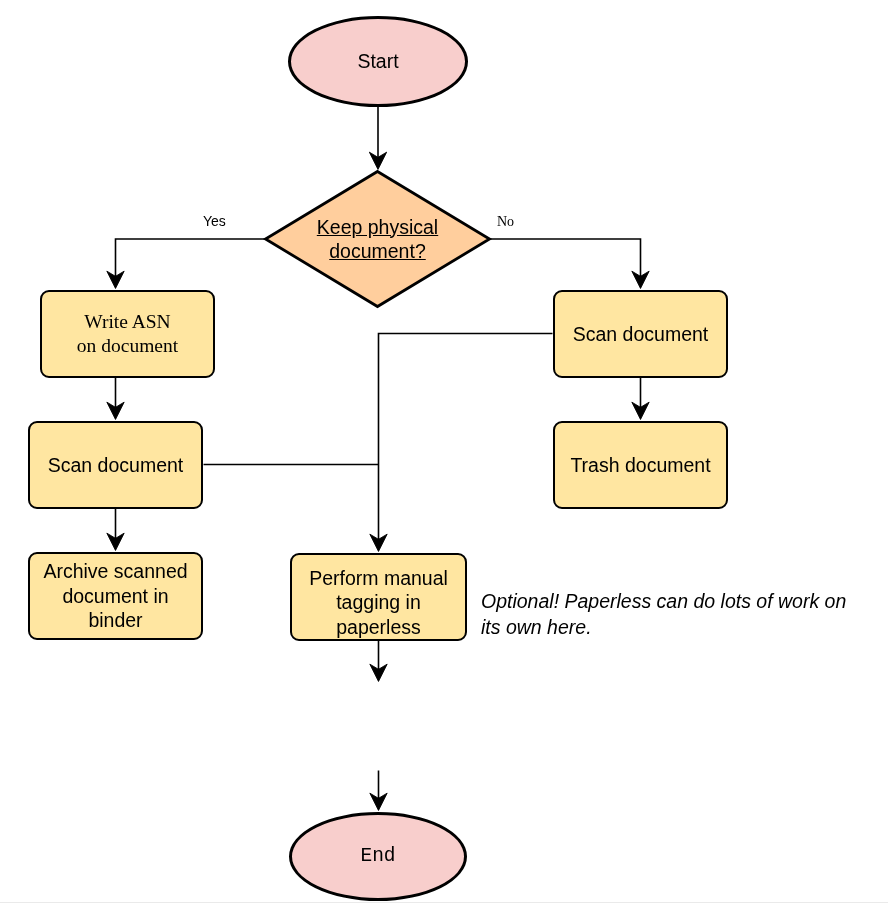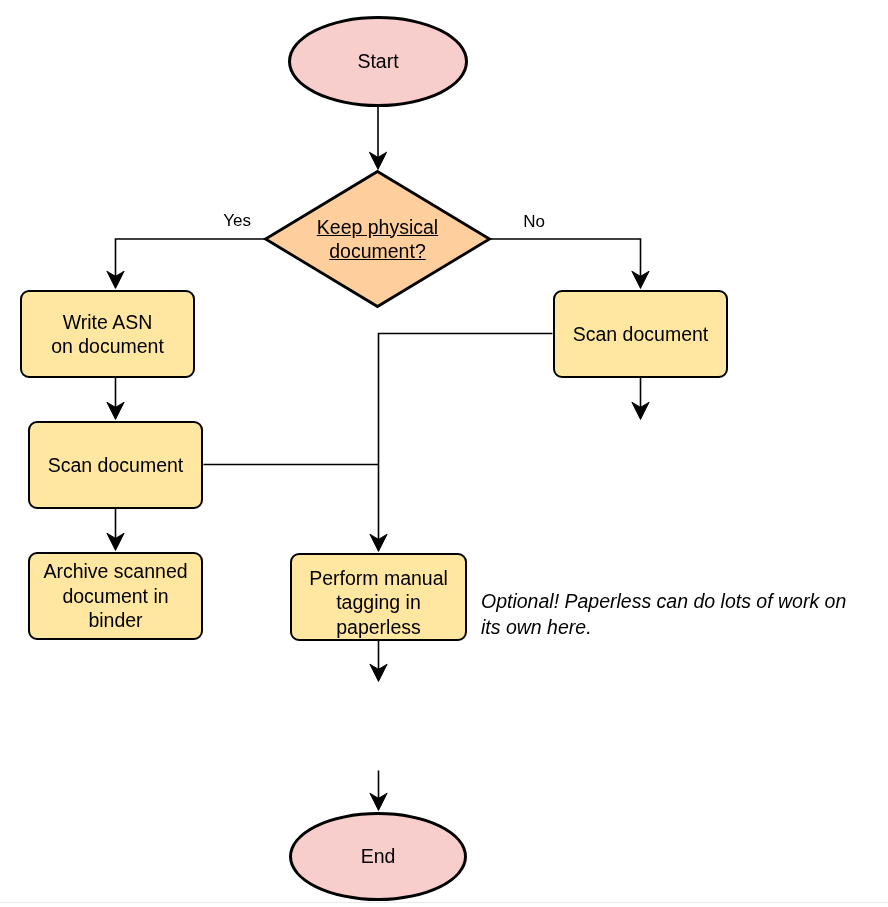--- a/index.html
+++ b/index.html
@@ -44,23 +44,23 @@
     stroke: var(--stroke, #000);
     stroke-width: 2.8px;
   }
   .decision-label {
     position: absolute;
     background: transparent;
     border: none;
   }
   .edge-label {
     position: absolute;
-    font-size: 17px;
+    font-size: 14px;
     line-height: 24px;
-    text-align: right;
+    text-align: left;
   }
   .note {
     position: absolute;
     font-style: italic;
     font-size: 19.5px;
     line-height: 25.5px;
     text-align: left;
   }
   .bottom-hairline {
     position: absolute;
@@ -98,45 +98,48 @@
   <div class="node terminator" style="left:288px; top:16px; width:180px; height:91px;">
     <span>Start</span>
   </div>
 
   <div class="node decision-label" style="left:265px; top:172px; width:225px; height:134px;text-decoration:underline;">
     <span>Keep physical<br>document?</span>
   </div>
 
   <div class="edge-label" style="left:203px; top:209px; width:48px;">Yes</div>
 
-  <div class="edge-label" style="left:497px; top:210px; width:48px;">No</div>
+  <div class="edge-label" style="left:497px; top:210px; width:48px;font-family:Liberation Serif, serif;">No</div>
 
-  <div class="node process" style="left:20px; top:290px; width:175px; height:88px;">
+  <div class="node process" style="left:40px; top:290px; width:175px; height:88px;font-family:Liberation Serif, serif;">
     <span>Write ASN<br>on document</span>
   </div>
 
   <div class="node process" style="left:553px; top:290px; width:175px; height:88px;">
     <span>Scan document</span>
   </div>
 
   <div class="node process" style="left:28px; top:421px; width:175px; height:88px;">
     <span>Scan document</span>
   </div>
 
+  <div class="node process" style="left:553px; top:421px; width:175px; height:88px;">
+    <span>Trash document</span>
+  </div>
 
   <div class="node process" style="left:28px; top:552px; width:175px; height:88px;text-align:center;">
     <span>Archive scanned<br>document in<br>binder</span>
   </div>
 
   <div class="node process" style="left:290px; top:553px; width:177px; height:88px;align-items:flex-end;">
     <span>Perform manual<br>tagging in<br>paperless</span>
   </div>
 
   <div class="note" style="left:481px; top:589px; width:412px;">Optional! Paperless can do lots of work on<br>its own here.</div>
 
 
-  <div class="node terminator" style="left:289px; top:812px; width:178px; height:89px;">
+  <div class="node terminator" style="left:289px; top:812px; width:178px; height:89px;font-family:Liberation Mono, monospace;">
     <span>End</span>
   </div>
 
   <div class="bottom-hairline"></div>
 
 </div>
 
 </body></html>

